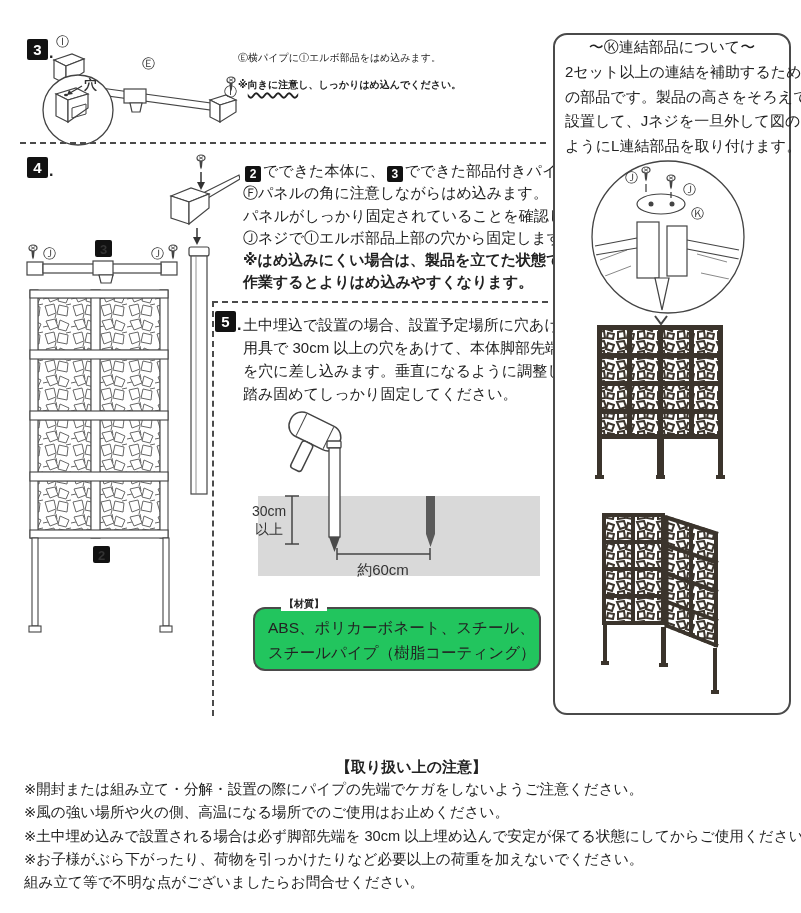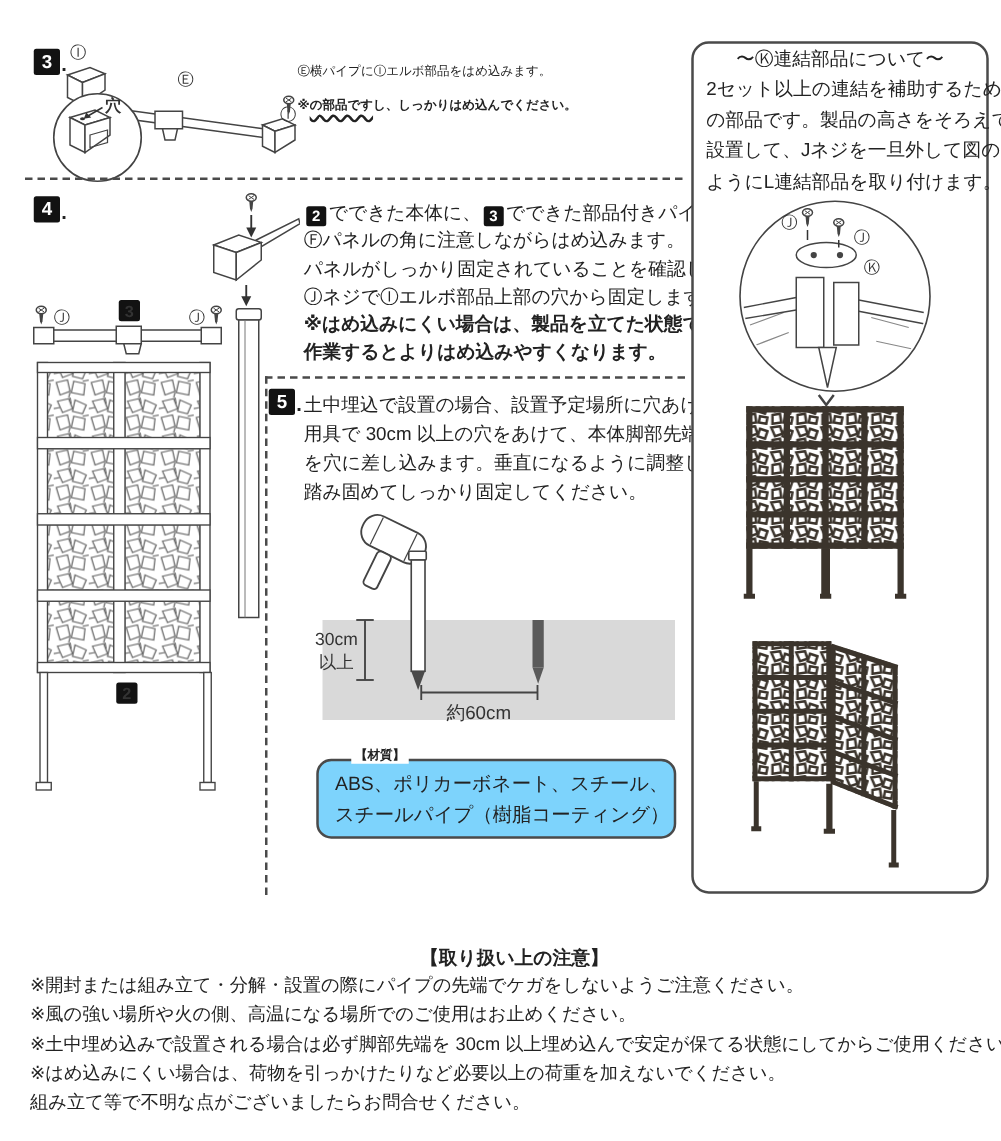--- a/index.html
+++ b/index.html
@@ -41,21 +41,21 @@
   .kbox{
     position:absolute;left:553px;top:33px;width:238px;height:682px;
     border:2px solid #4a4a4a;border-radius:14px;background:#fff;box-sizing:border-box;
   }
   .kbox-title{margin-top:3px;text-align:center;font-size:15px;white-space:nowrap;}
   .kbox-body{margin:3px 0 11px 10px;}
   .kbox-body div{font-size:15px;line-height:24.6px;white-space:nowrap;}
   
   .matbox{
     position:absolute;left:253px;top:607px;width:288px;height:64px;
-    border:2px solid #4a4a4a;border-radius:12px;background:#7dd3fc;box-sizing:border-box;
+    border:2px solid #4a4a4a;border-radius:12px;background:#22c55e;box-sizing:border-box;
   }
   .matlabel{
     position:absolute;left:281px;top:597px;background:#fff;padding:0 3px;
     font-size:10px;font-weight:600;z-index:2;white-space:nowrap;
   }
   .matbox .ln{margin-left:13px;font-size:15.5px;line-height:25px;white-space:nowrap;}
   .matbox .ln:first-child{margin-top:6px;}
   
   .notes{position:absolute;left:24px;top:755px;width:775px;}
   .notes .hd{font-weight:bold;font-size:15px;line-height:23.2px;white-space:nowrap;text-align:center;}
@@ -114,21 +114,21 @@
       <text x="64" y="61" font-size="13" font-weight="bold">穴</text>
     </g>
     <text x="36" y="18" font-size="13">Ⓘ</text>
     <text x="122" y="40" font-size="13">Ⓔ</text>
     <text x="204" y="68" font-size="13">Ⓘ</text>
     <use href="#screw" x="0" y="0" transform="translate(211,52)"></use>
   </svg>
 
   <div class="abs step3-text" style="left:238px;top:44px;">
     <div>Ⓔ横パイプにⒾエルボ部品をはめ込みます。</div>
-    <div class="bold"><span>※</span><span class="wavy">の部品です</span><span>し、しっかりはめ込んでください。</span></div>
+    <div class="bold"><span>※</span><span class="wavy">向きに注意</span><span>し、しっかりはめ込んでください。</span></div>
   </div>
 
   <div class="dash-h" style="left:20px;top:142px;width:526px;"></div>
 
   <div class="stepbox" style="left:27px;top:157px;">
     <span class="sq">4</span>
     <span class="dot">.</span>
   </div>
 
   <svg class="abs" style="left:15px;top:150px;" width="225" height="495" viewBox="0 0 225 495">
@@ -375,17 +375,17 @@
           <rect x="156" y="530" width="8" height="4"></rect>
       </g>
     </g>
   </svg>
 
   <div class="notes">
     <div class="hd">【取り扱い上の注意】</div>
     <div class="ln">※開封または組み立て・分解・設置の際にパイプの先端でケガをしないようご注意ください。</div>
     <div class="ln">※風の強い場所や火の側、高温になる場所でのご使用はお止めください。</div>
     <div class="ln">※土中埋め込みで設置される場合は必ず脚部先端を 30cm 以上埋め込んで安定が保てる状態にしてからご使用ください。</div>
-    <div class="ln">※はめ込みにくい場合は、荷物を引っかけたりなど必要以上の荷重を加えないでください。</div>
+    <div class="ln">※お子様がぶら下がったり、荷物を引っかけたりなど必要以上の荷重を加えないでください。</div>
     <div class="ln">組み立て等で不明な点がございましたらお問合せください。</div>
   </div>
 
 </div>
 
 </body></html>

